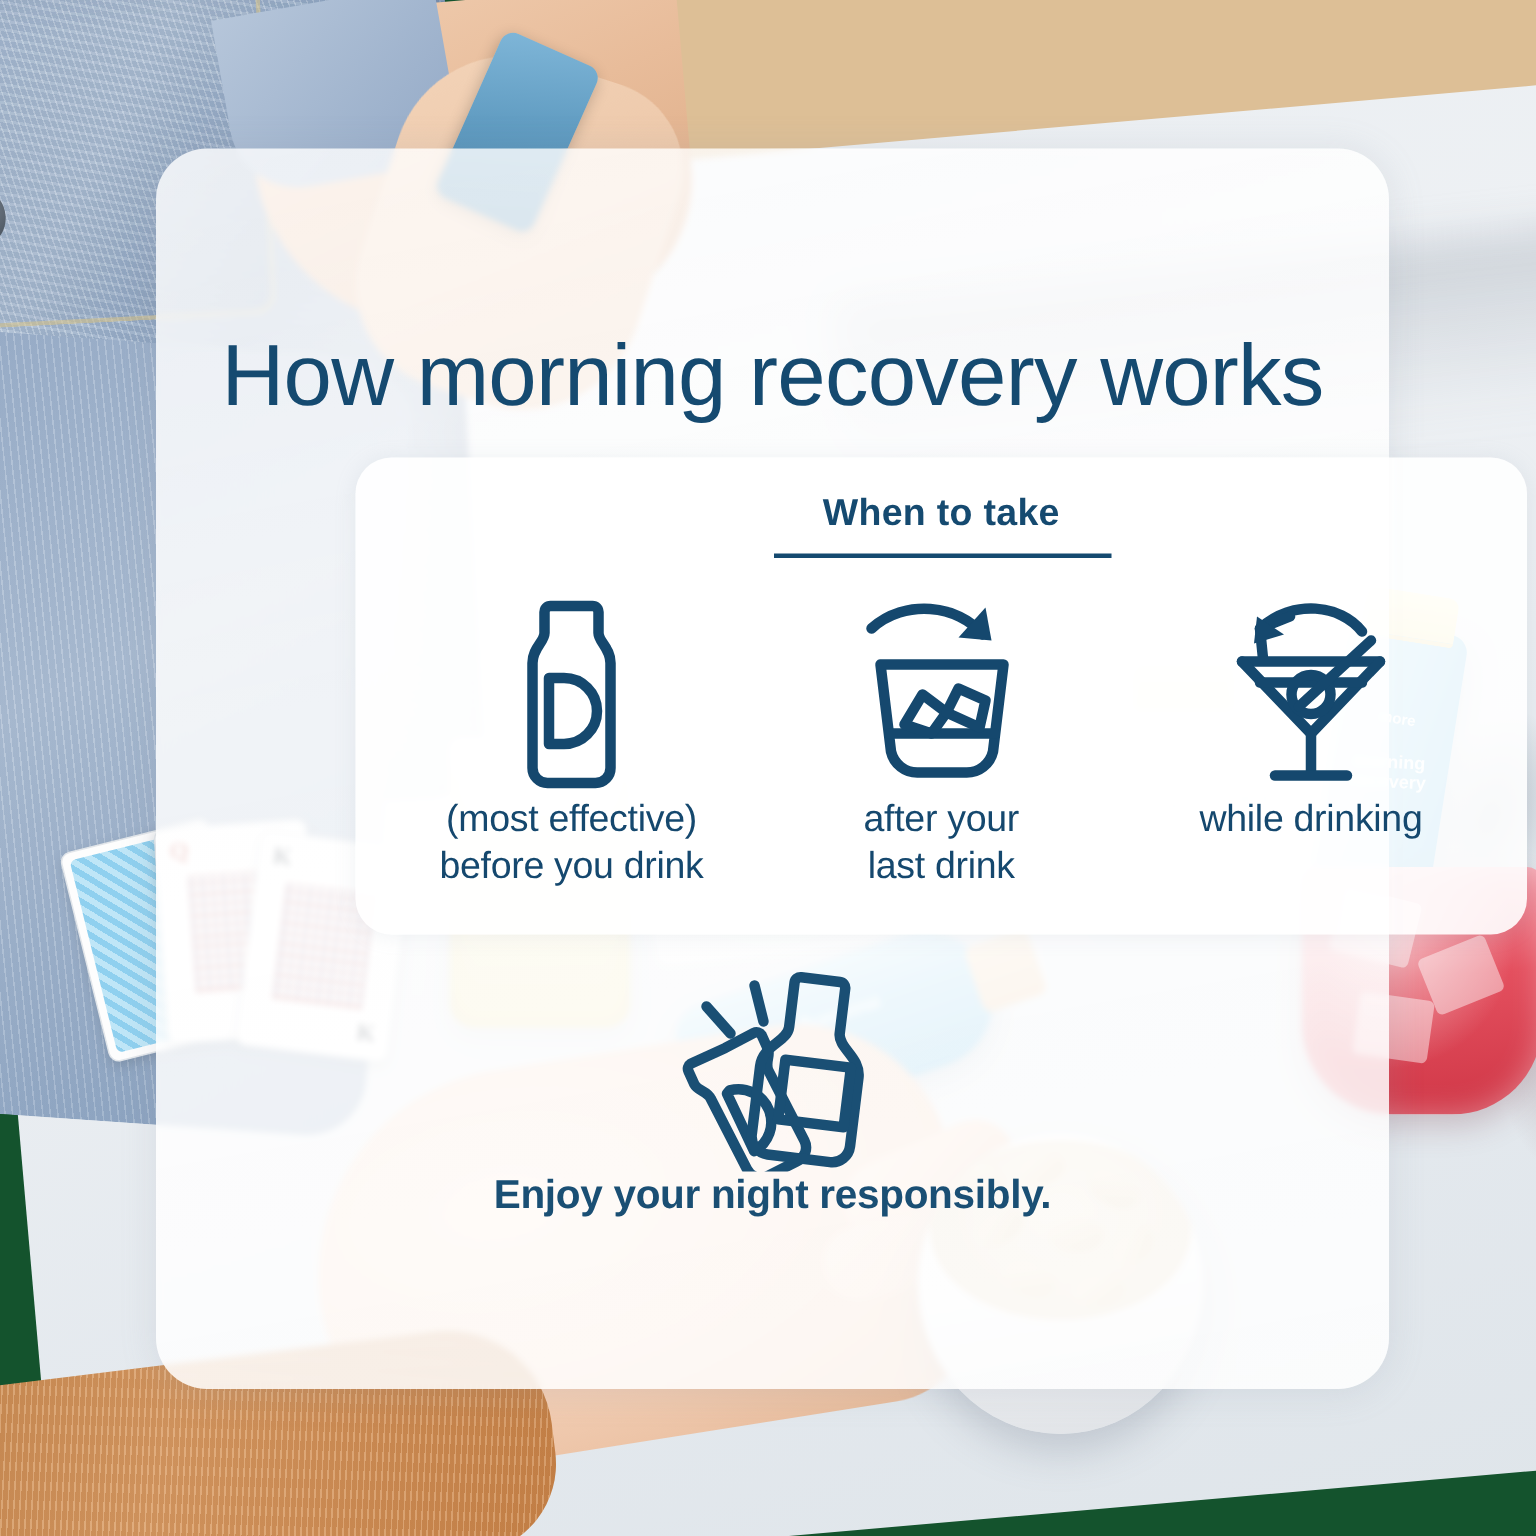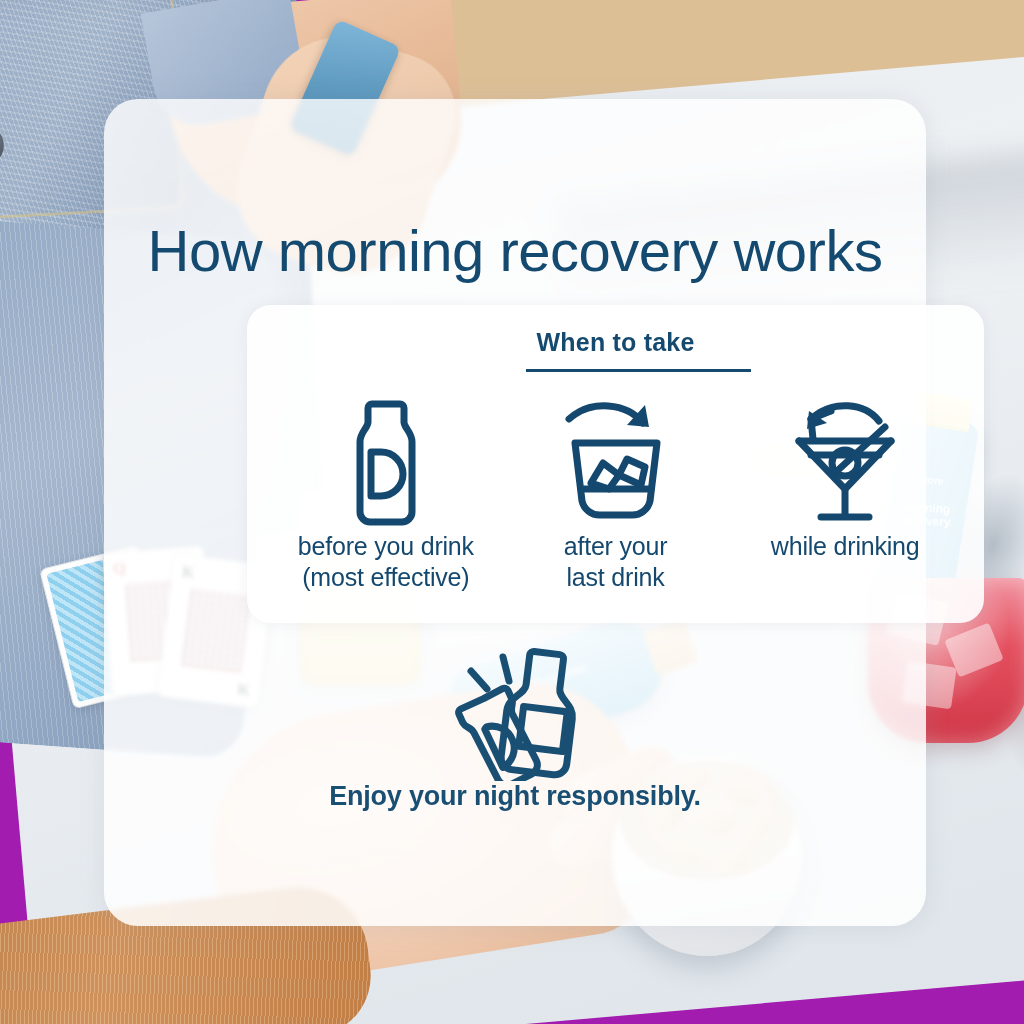--- a/index.html
+++ b/index.html
@@ -8,21 +8,21 @@
     background: #ffffff;
   }
   body {
     font-family: "Liberation Sans", sans-serif;
   }
   #stage {
     position: relative;
     width: 1024px;
     height: 1024px;
     overflow: hidden;
-    background: #a21caf;
+    background: #14532d;
   }
 
   
   .photo {
     position: absolute;
     inset: 0;
     overflow: hidden;
   }
   
   .rug {
@@ -337,25 +337,26 @@
     font-size: 58px;
     font-weight: 400;
     letter-spacing: -0.5px;
     color: #154a70;
     font-family: "Liberation Sans", sans-serif;
   }
 
   
   .inner-card {
     position: absolute;
-    left: 143px; top: 206px;
+    left: 133px; top: 206px;
     width: 737px; height: 318px;
     border-radius: 24px;
     background: rgba(255,255,255,.90);
     box-shadow: 0 1px 14px rgba(150,160,175,.14);
+    padding-left: 44px;
   }
   .section-head {
     position:absolute; left:0; right:0; top:23px;
     text-align:center;
     font-size: 25px;
     font-weight: bold;
     color:#154a70;
     letter-spacing:.2px;
   }
   .section-rule {
@@ -500,22 +501,22 @@
       <div class="cols">
 
         <div class="col">
           <div class="col-icon">
             <svg width="90" height="130" viewBox="0 0 90 130" fill="none" stroke="#15486e" stroke-width="7" stroke-linecap="round" stroke-linejoin="round">
               <path d="M31 8 h28 a4 4 0 0 1 4 4 v14 c0 6 8 10 8 20 v70 a10 10 0 0 1 -10 10 h-32 a10 10 0 0 1 -10 -10 v-70 c0 -10 8 -14 8 -20 v-14 a4 4 0 0 1 4 -4 z"></path>
               <path d="M30 56 h10 a22 22 0 0 1 0 44 h-10 z"></path>
             </svg>
           </div>
           <div class="col-label">
+            <div>(most effective)</div>
             <div>before you drink</div>
-            <div>(most effective)</div>
           </div>
         </div>
 
         <div class="col">
           <div class="col-icon">
             <svg width="118" height="136" viewBox="0 0 118 136" fill="none" stroke="#15486e" stroke-width="7" stroke-linecap="round" stroke-linejoin="round">
 
               <path d="M12 26 C34 6, 70 10, 86 30"></path>
               <path d="M88 12 l4 22 l-22 -2 z" fill="#15486e" stroke="none"></path>
 

